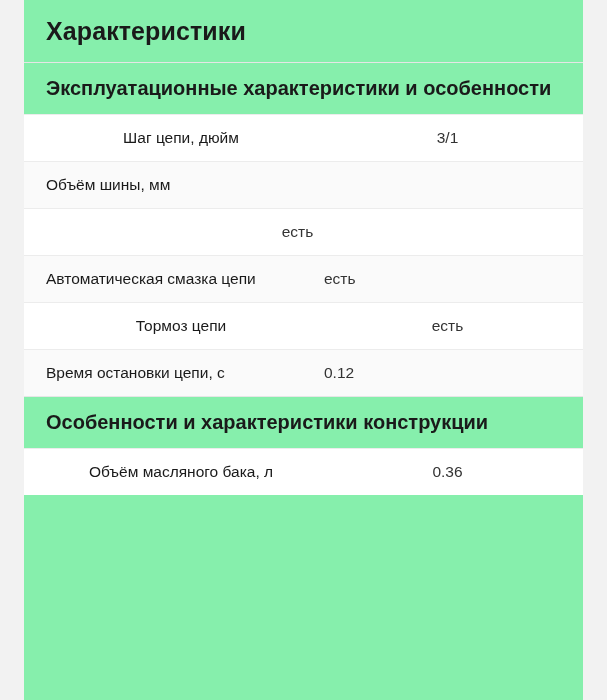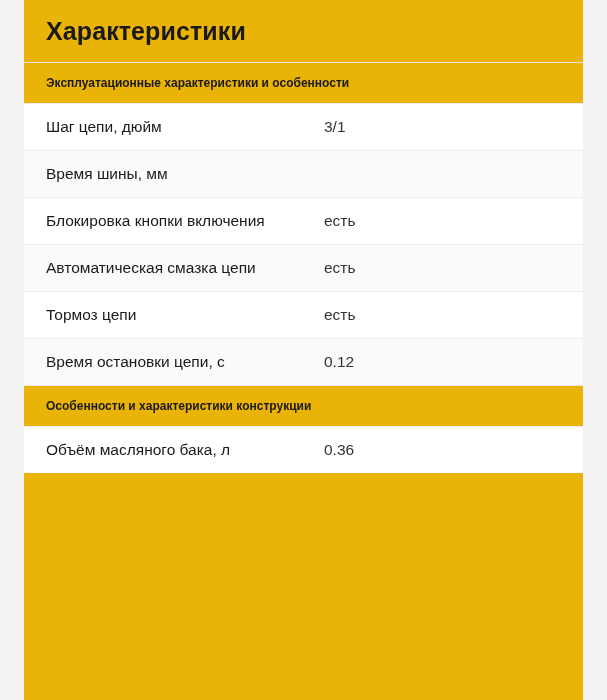--- a/index.html
+++ b/index.html
@@ -18,51 +18,52 @@
     height: 700px;
     box-sizing: border-box;
     background: #f2f2f2;
     position: relative;
   }
   .sheet {
     position: absolute;
     left: 24px;
     top: 0;
     width: 559px;
-    background: #eab308;
+    background: #86efac;
     min-height: 700px;
   }
   .page-title {
     font-size: 25px;
     font-weight: bold;
     color: #1a1a1a;
     padding: 16px 0 16px 22px;
     line-height: 1.2;
     letter-spacing: 0.1px;
   }
   .section-head {
-    font-size: 12px;
+    font-size: 20px;
     font-weight: bold;
     color: #1a1a1a;
     line-height: 1.35;
     padding: 12px 28px 12px 22px;
     border-top: 1px solid #e6e6e6;
   }
   .spec-row {
     display: flex;
     align-items: center;
     border-top: 1px solid #ececec;
     min-height: 47px;
     box-sizing: border-box;
   }
   .spec-row.alt {
     background: #fafafa;
   }
   .spec-row.white {
     background: #ffffff;
+    text-align: center;
   }
   .spec-name {
     flex: 0 0 300px;
     font-size: 15.5px;
     color: #1a1a1a;
     line-height: 1.45;
     padding: 8px 8px 8px 22px;
     box-sizing: border-box;
   }
   .spec-value {
@@ -87,24 +88,23 @@
 <div class="page">
   <div class="sheet">
     <div class="page-title">Характеристики</div>
     <div id="sections-root">
         <div class="section-head">Эксплуатационные характеристики и особенности</div>
         <div class="spec-row white">
           <div class="spec-name">Шаг цепи, дюйм</div>
           <div class="spec-value">3/1</div>
         </div>
         <div class="spec-row alt">
-          <div class="spec-name">Время шины, мм</div>
+          <div class="spec-name">Объём шины, мм</div>
         </div>
         <div class="spec-row white">
-          <div class="spec-name">Блокировка кнопки включения</div>
           <div class="spec-value">есть</div>
         </div>
         <div class="spec-row alt">
           <div class="spec-name">Автоматическая смазка цепи</div>
           <div class="spec-value">есть</div>
         </div>
         <div class="spec-row white">
           <div class="spec-name">Тормоз цепи</div>
           <div class="spec-value">есть</div>
         </div>

